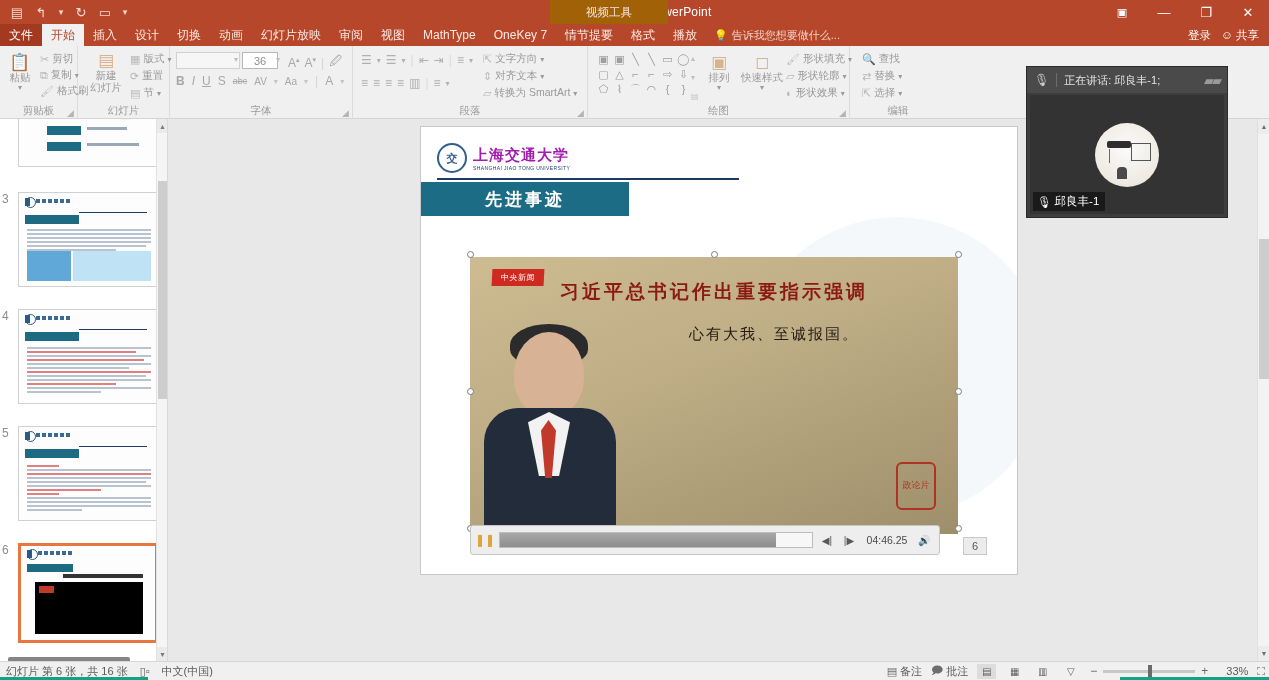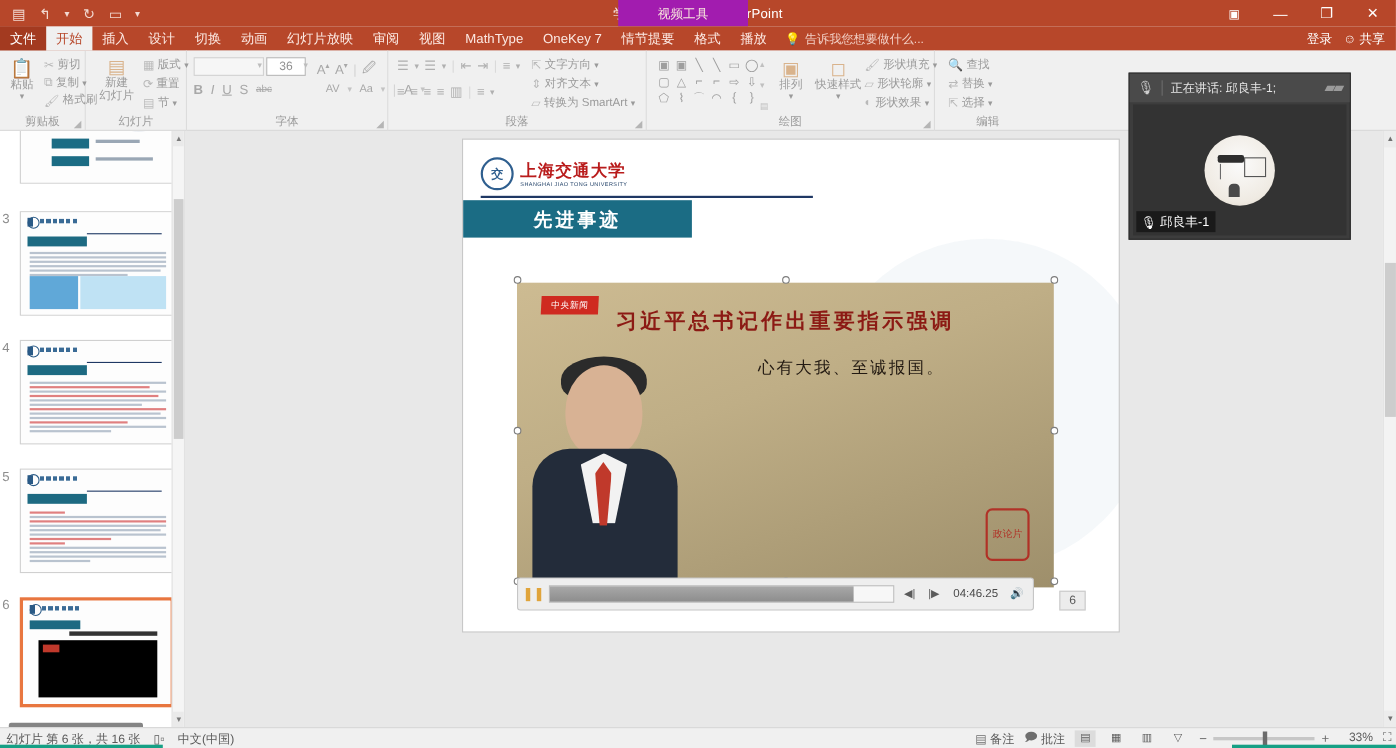--- a/index.html
+++ b/index.html
@@ -22,22 +22,22 @@
     width:22px; height:22px; display:flex; align-items:center; justify-content:center;
     color:#f2d9d1; font-size:13px; line-height:1;
   }
   .qat .qbtn.sm { font-size:9px; width:14px; }
   .wintitle {
     position:absolute; left:0; top:0; width:1269px; height:24px;
     display:flex; align-items:center; justify-content:center;
     font-size:12px; color:#fff; letter-spacing:.2px;
   }
   .ctxtab {
-    position:absolute; left:562px; top:0; height:24px; width:118px;
-    background:#a21caf; display:flex; align-items:center; justify-content:center;
+    position:absolute; left:550px; top:0; height:24px; width:118px;
+    background:#a16207; display:flex; align-items:center; justify-content:center;
     font-size:11.5px; color:#f6e2dc;
   }
   .winctl { position:absolute; right:0; top:0; height:24px; display:flex; }
   .winctl div {
     width:42px; height:24px; display:flex; align-items:center; justify-content:center;
     color:#fff; font-size:13px;
   }
   .winctl div.rib { font-size:11px; }
 
   
@@ -197,21 +197,21 @@
     position:absolute; right:-30px; top:90px; width:300px; height:300px;
     border-radius:50%; background:rgba(60,110,160,.05);
   }
   .sjtu { position:absolute; left:16px; top:16px; display:flex; align-items:center; gap:6px; }
   .sjtu-seal {
     width:30px; height:30px; border-radius:50%; border:2px solid #2f5f8f;
     display:flex; align-items:center; justify-content:center;
     font-size:11px; color:#2f5f8f; font-weight:bold;
     background:#fff;
   }
-  .sjtu-cn { font-size:15px; color:#b91c1c; font-weight:bold; letter-spacing:1px;
+  .sjtu-cn { font-size:15px; color:#a21caf; font-weight:bold; letter-spacing:1px;
              font-family:"DejaVu Serif",serif; }
   .sjtu-en { font-size:5px; color:#1f3f66; letter-spacing:.4px; }
   .hdr-rule {
     position:absolute; left:16px; top:51px; width:302px; height:2px; background:#1f3864;
   }
   .banner {
     position:absolute; left:0; top:55px; width:208px; height:34px;
     background:#1b6c84; color:#fff;
     display:flex; align-items:center; justify-content:center;
     font-size:17px; font-weight:bold; letter-spacing:3px;
@@ -495,21 +495,21 @@
           <span class="fbtn">A<sup style="font-size:7px">▾</sup></span>
           <span style="color:#d4d4d4;">|</span>
           <span class="fbtn">🖉</span>
         </div>
         <div class="fbtnrow">
           <span class="fbtn" style="font-weight:bold;">B</span>
           <span class="fbtn" style="font-style:italic;">I</span>
           <span class="fbtn" style="text-decoration:underline;">U</span>
           <span class="fbtn">S</span>
           <span class="fbtn" style="font-size:9px;text-decoration:line-through;">abc</span>
-          <span class="fbtn" style="font-size:10px;margin-left:42px;">AV</span>
+          <span class="fbtn" style="font-size:10px;">AV</span>
           <span style="font-size:8px;color:#c3c3c3;">▾</span>
           <span class="fbtn" style="font-size:10px;">Aa</span>
           <span style="font-size:8px;color:#c3c3c3;">▾</span>
           <span style="color:#d4d4d4;">|</span>
           <span class="fbtn">A</span>
           <span style="font-size:8px;color:#c3c3c3;">▾</span>
         </div>
       </div>
       <div class="glabel">字体</div>
       <div class="dlg">◢</div>

